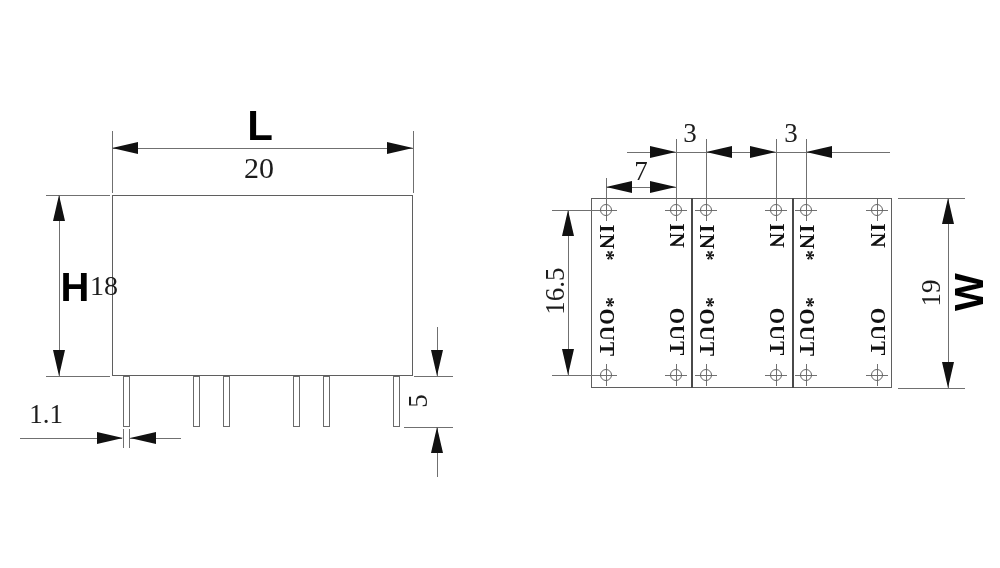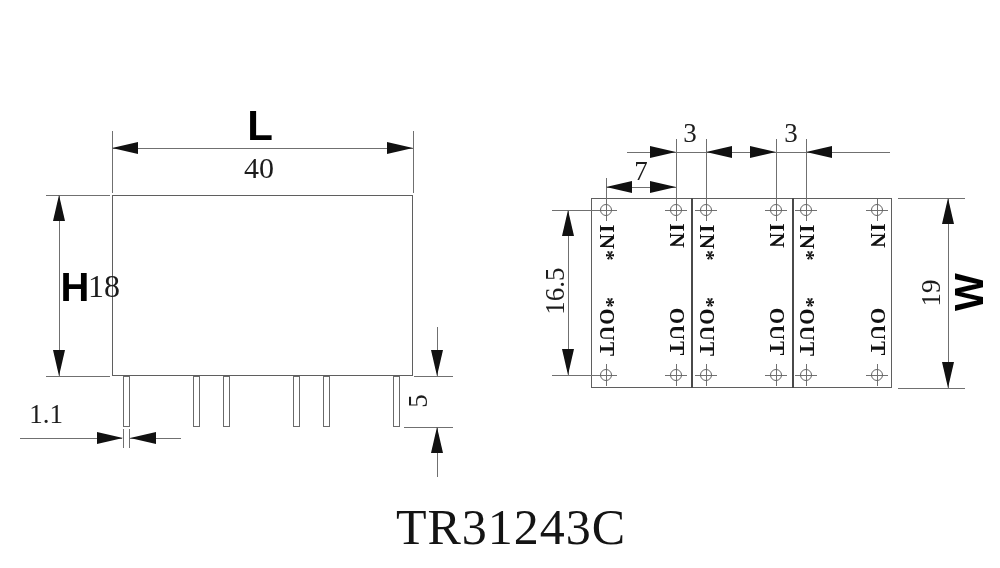--- a/index.html
+++ b/index.html
@@ -39,29 +39,29 @@
   <div class="pin" style="left:293px;top:376px;"></div>
   <div class="pin" style="left:323px;top:376px;"></div>
   <div class="pin" style="left:393px;top:376px;"></div>
 
   <div class="vl" style="left:112px;top:131px;height:62px;"></div>
   <div class="vl" style="left:413px;top:131px;height:62px;"></div>
   <div class="hl" style="left:112px;top:148px;width:301px;"></div>
   <div class="arw ar-l" style="left:112px;top:142px;"></div>
   <div class="arw ar-r" style="left:387px;top:142px;"></div>
   <div class="txt varlbl ctr" style="left:260px;top:126px;">L</div>
-  <div class="txt dimnum ctr" style="left:259px;top:168px;font-size:30px;">40</div>
+  <div class="txt dimnum ctr" style="left:259px;top:168px;font-size:30px;">20</div>
 
   <div class="hl" style="left:46px;top:195px;width:64px;"></div>
   <div class="hl" style="left:46px;top:376px;width:64px;"></div>
   <div class="vl" style="left:59px;top:195px;height:181px;"></div>
   <div class="arw ar-u" style="left:53px;top:195px;"></div>
   <div class="arw ar-d" style="left:53px;top:350px;"></div>
   <div class="txt varlbl ctr" style="left:75px;top:287px;font-size:40px;">H</div>
-  <div class="txt dimnum ctr" style="left:104px;top:286px;font-size:32px;">18</div>
+  <div class="txt dimnum ctr" style="left:104px;top:286px;font-size:28px;">18</div>
 
   <div class="vl" style="left:123px;top:429px;height:19px;"></div>
   <div class="vl" style="left:129px;top:429px;height:19px;"></div>
   <div class="hl" style="left:20px;top:438px;width:102px;"></div>
   <div class="hl" style="left:130px;top:438px;width:51px;"></div>
   <div class="arw ar-r" style="left:97px;top:432px;"></div>
   <div class="arw ar-l" style="left:130px;top:432px;"></div>
   <div class="txt dimnum ctr" style="left:46px;top:414px;">1.1</div>
 
   <div class="hl" style="left:414px;top:376px;width:39px;"></div>
@@ -154,15 +154,14 @@
   <div class="txt dimnum rotn90" style="left:555px;top:291px;">16.5</div>
 
   <div class="hl" style="left:898px;top:198px;width:67px;"></div>
   <div class="hl" style="left:898px;top:388px;width:67px;"></div>
   <div class="vl" style="left:948px;top:198px;height:190px;"></div>
   <div class="arw ar-u" style="left:942px;top:198px;"></div>
   <div class="arw ar-d" style="left:942px;top:362px;"></div>
   <div class="txt dimnum rotn90" style="left:931px;top:293px;">19</div>
   <div class="txt varlbl rotn90" style="left:969px;top:292px;font-size:40px;">W</div>
 
-  <div class="txt title ctr" style="left:511px;top:527px;">TR31243C</div>
 
 </div>
 
 </body></html>

